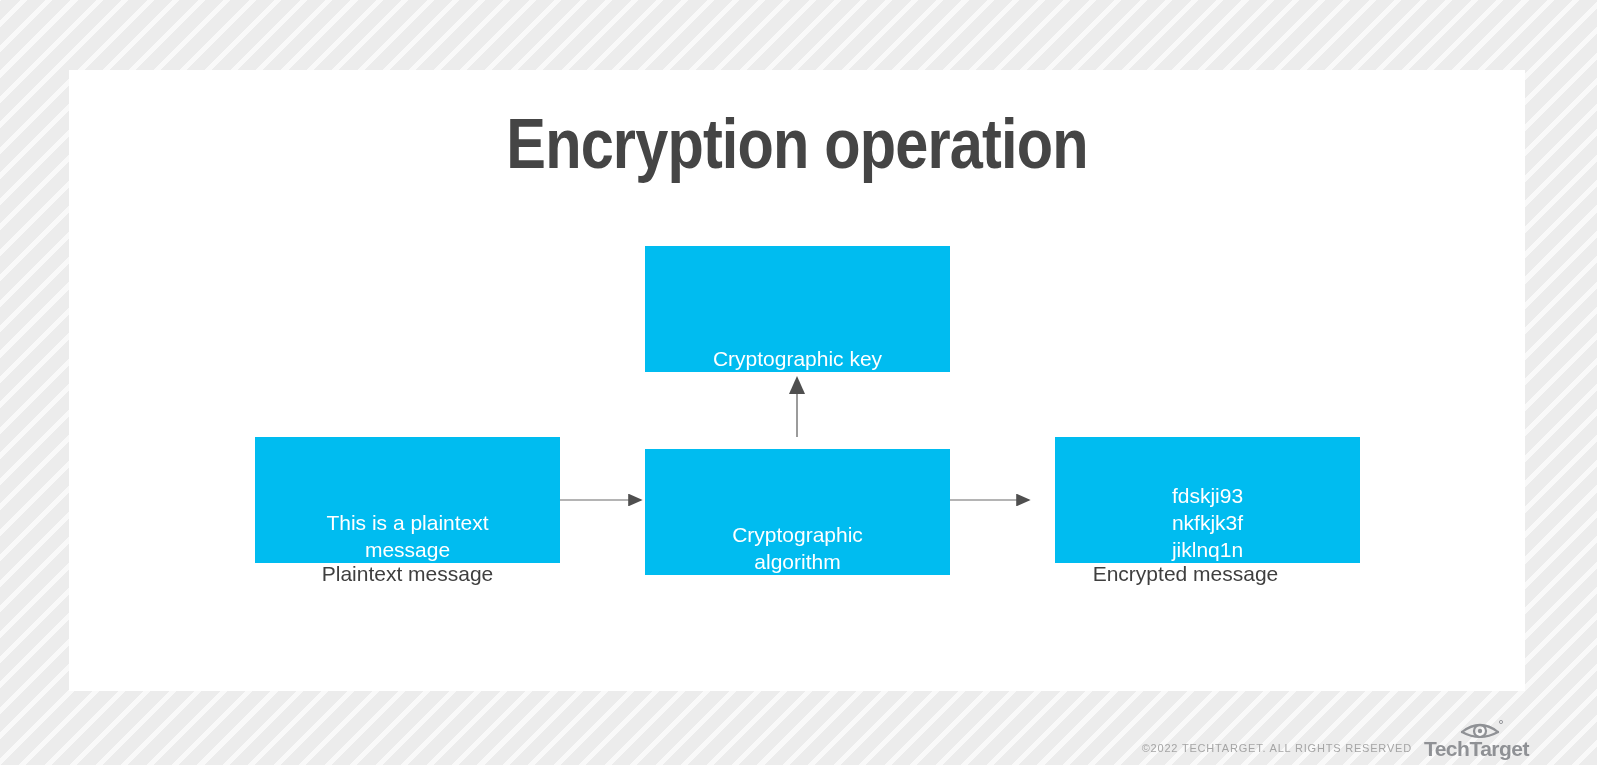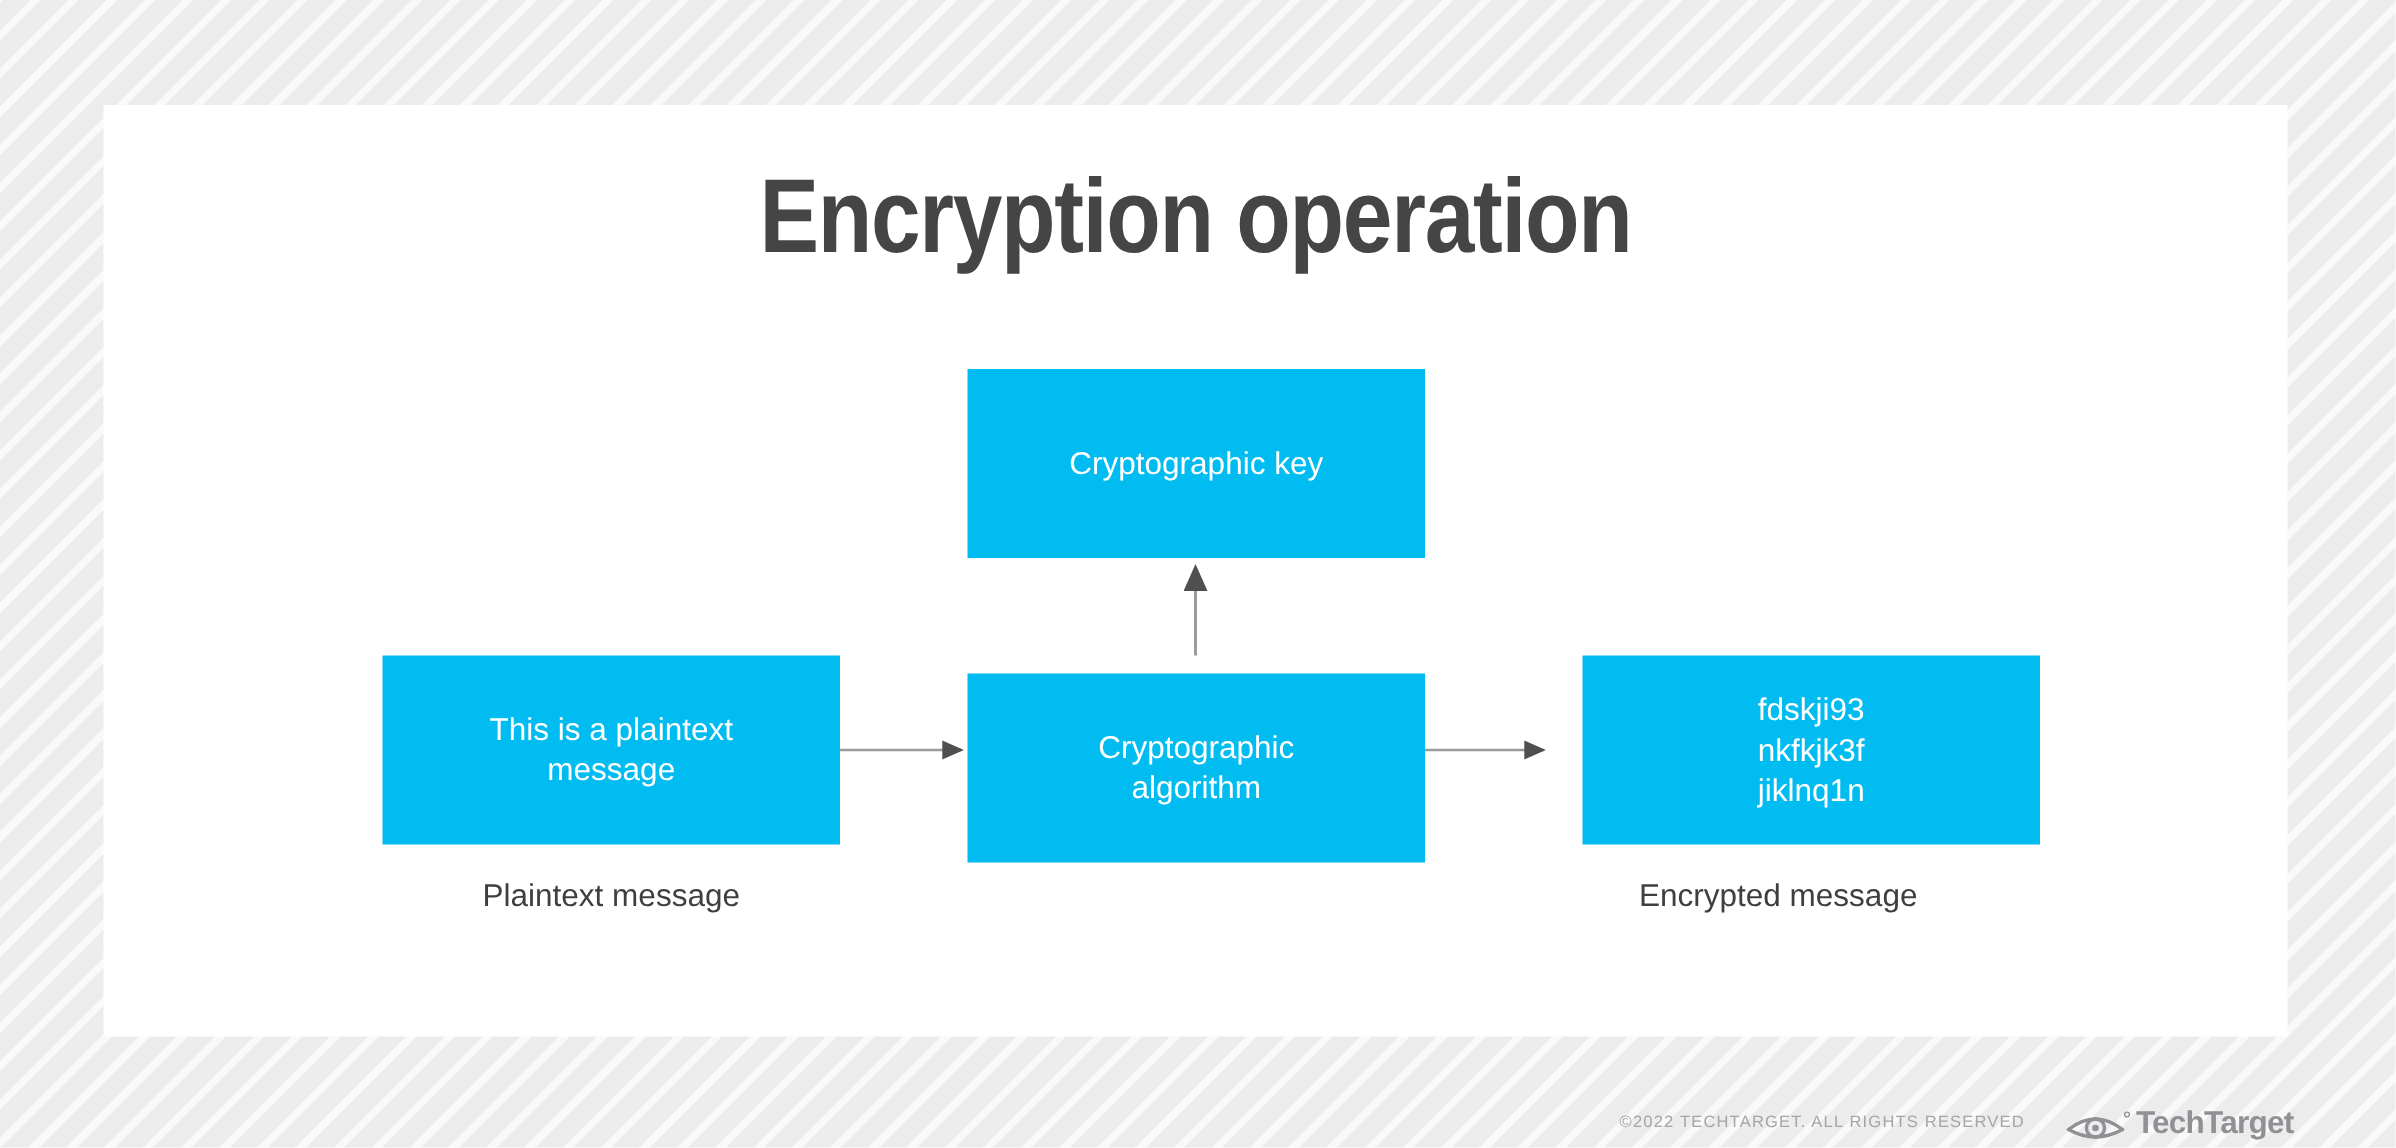--- a/index.html
+++ b/index.html
@@ -43,34 +43,34 @@
   }
 
   .box {
     position: absolute;
     width: 305px; height: 126px;
     background: #00bcf0;
     color: #ffffff;
     display: flex;
     flex-direction: column;
     align-items: center;
-    justify-content: center;
+    justify-content: flex-end;
     text-align: center;
     font-size: 21px;
     line-height: 27px;
   }
   .box-key       { left: 645px;  top: 246px; }
   .box-algorithm { left: 645px;  top: 437px; margin-top: 12px; }
   .box-plaintext { left: 255px;  top: 437px; }
   .box-encrypted { left: 1033px; top: 437px; margin-left: 22px; }
 
   .caption {
     position: absolute;
     width: 305px;
-    top: 586px;
+    top: 562px;
     text-align: center;
     font-size: 21px;
     color: #3f3f3f;
   }
   .caption-plaintext { left: 255px; }
   .caption-encrypted { left: 1033px; }
 
   .arrows {
     position: absolute;
     left: 0; top: 0;
@@ -87,21 +87,21 @@
   }
   .copyright {
     font-size: 11px;
     letter-spacing: 0.8px;
     color: #a5a5a5;
     padding-bottom: 5px;
     white-space: nowrap;
   }
   .brand {
     display: flex;
-    flex-direction: row;
+    flex-direction: column;
     align-items: center;
   }
   .brand-eye { margin-bottom: -3px; margin-left: 14px; }
   .brand-text {
     font-size: 21px;
     font-weight: 700;
     letter-spacing: -0.5px;
     color: #8f9195;
     line-height: 1;
   }

